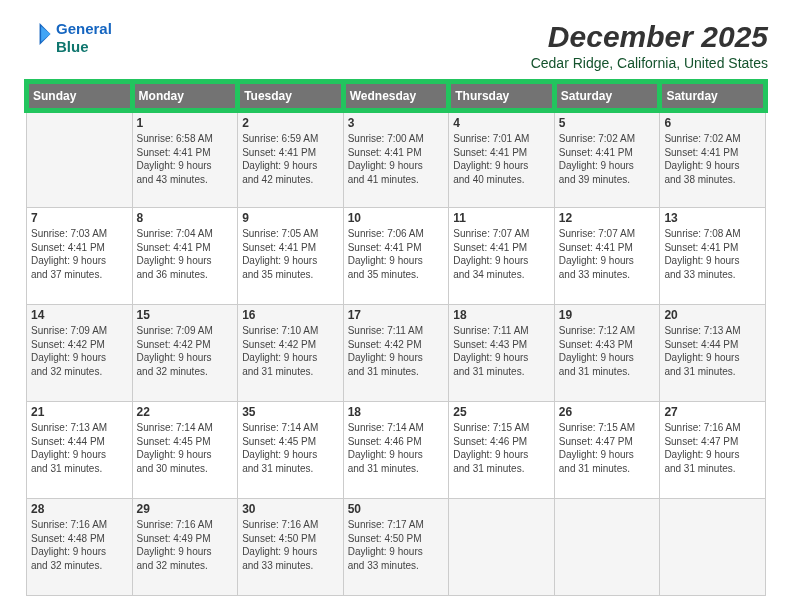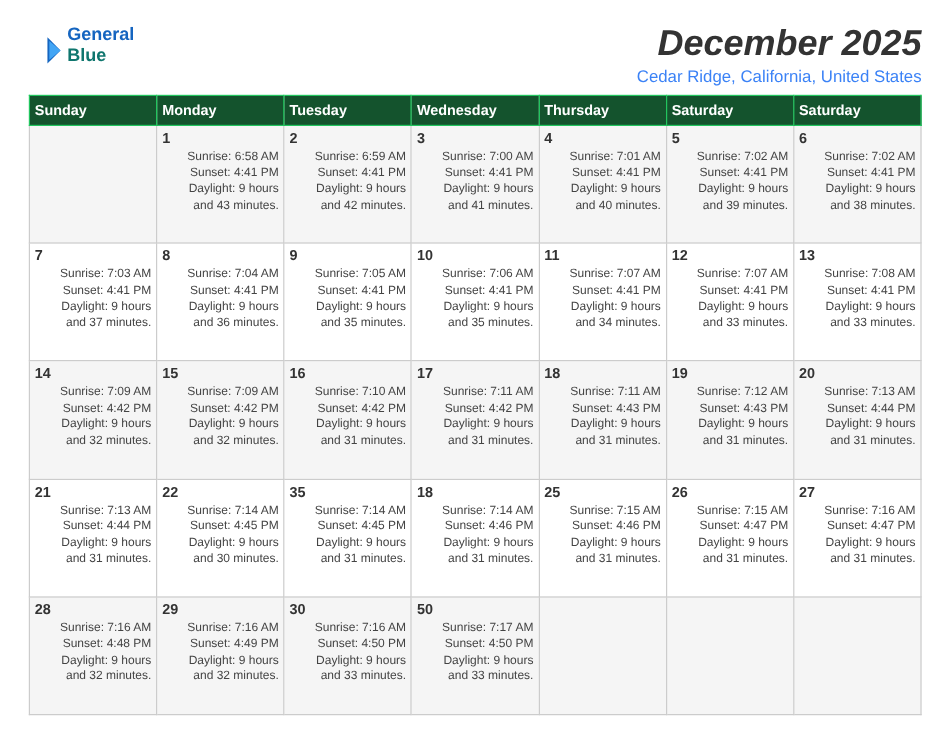--- a/index.html
+++ b/index.html
@@ -18,21 +18,21 @@
       flex-direction: column;
     }
     .header {
       display: flex;
       justify-content: space-between;
       align-items: flex-start;
       margin-bottom: 8px;
     }
     .logo {
       display: flex;
-      align-items: flex-end;
+      align-items: flex-start;
       gap: 4px;
     }
     .logo-text {
       font-size: 15px;
       font-weight: bold;
       color: #333;
       line-height: 1.2;
     }
     .logo-text span {
       color: #1565c0;
@@ -46,37 +46,37 @@
     }
     .main-title {
       font-size: 30px;
       font-weight: bold;
       color: #333;
       line-height: 1.1;
       font-style: italic;
     }
     .subtitle {
       font-size: 14px;
-      color: #3b82f6;
+      color: #14532d;
       margin-top: 2px;
     }
     .calendar {
       width: 100%;
       border-collapse: collapse;
       flex: 1;
       font-size: 10.5px;
     }
     .calendar thead th {
-      background-color: #14532d;
+      background-color: #737373;
       color: #fff;
       padding: 5px 4px;
       text-align: left;
       font-size: 12px;
       font-weight: bold;
-      border: 1px solid #22c55e;
+      border: 5px solid #22c55e;
     }
     .calendar tbody td {
       border: 1px solid #ccc;
       vertical-align: top;
       padding: 3px 4px;
       width: calc(100% / 7);
       height: 85px;
     }
     .calendar tbody tr:nth-child(odd) td {
       background-color: #f5f5f5;
@@ -88,21 +88,20 @@
       font-size: 12px;
       font-weight: bold;
       color: #333;
       display: block;
       margin-bottom: 2px;
     }
     .day-info {
       color: #444;
       font-size: 10px;
       line-height: 1.35;
-      text-align: right;
     }
     .empty-cell {
       background-color: #f5f5f5;
     }
   </style>
 </head>
 <body>
 
 <div class="page">
   <div class="header">

